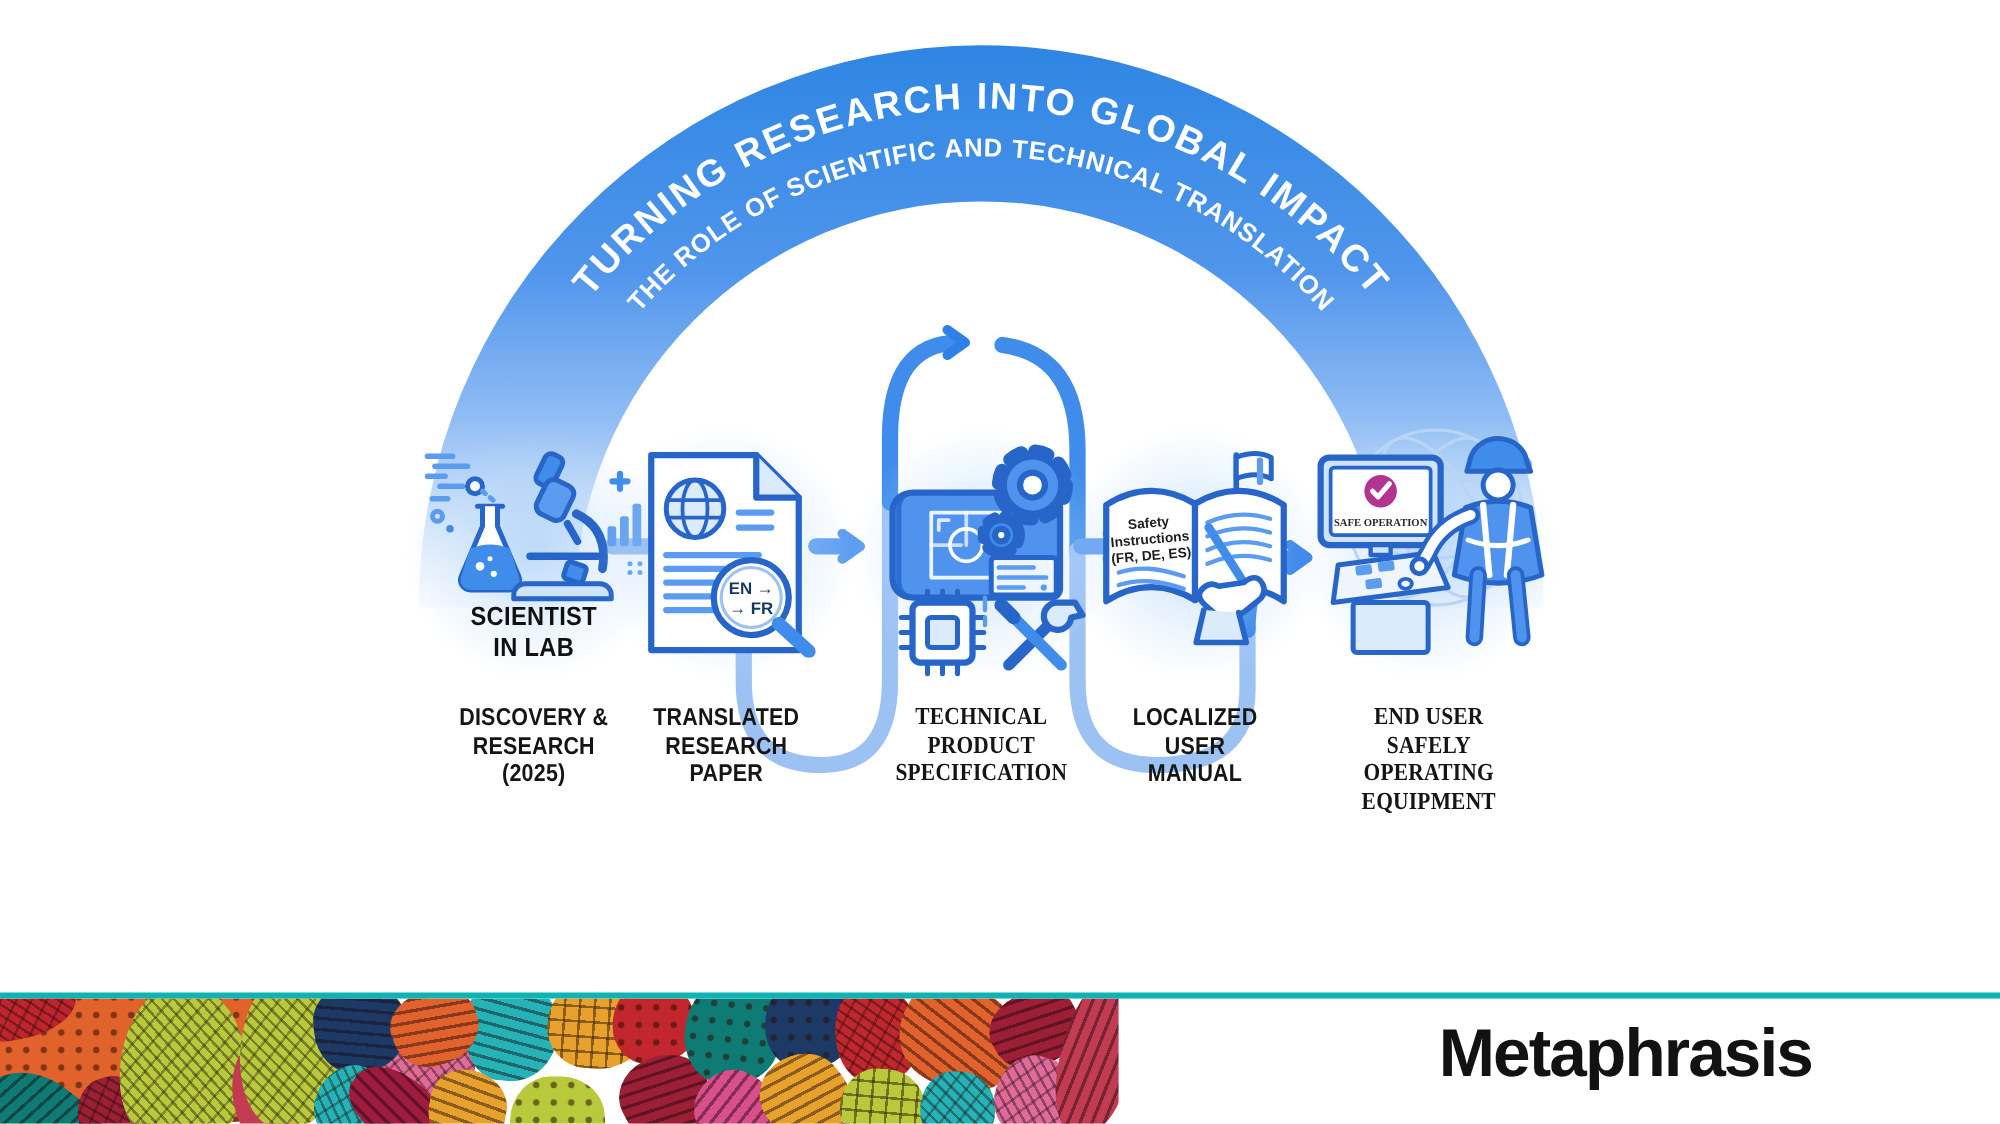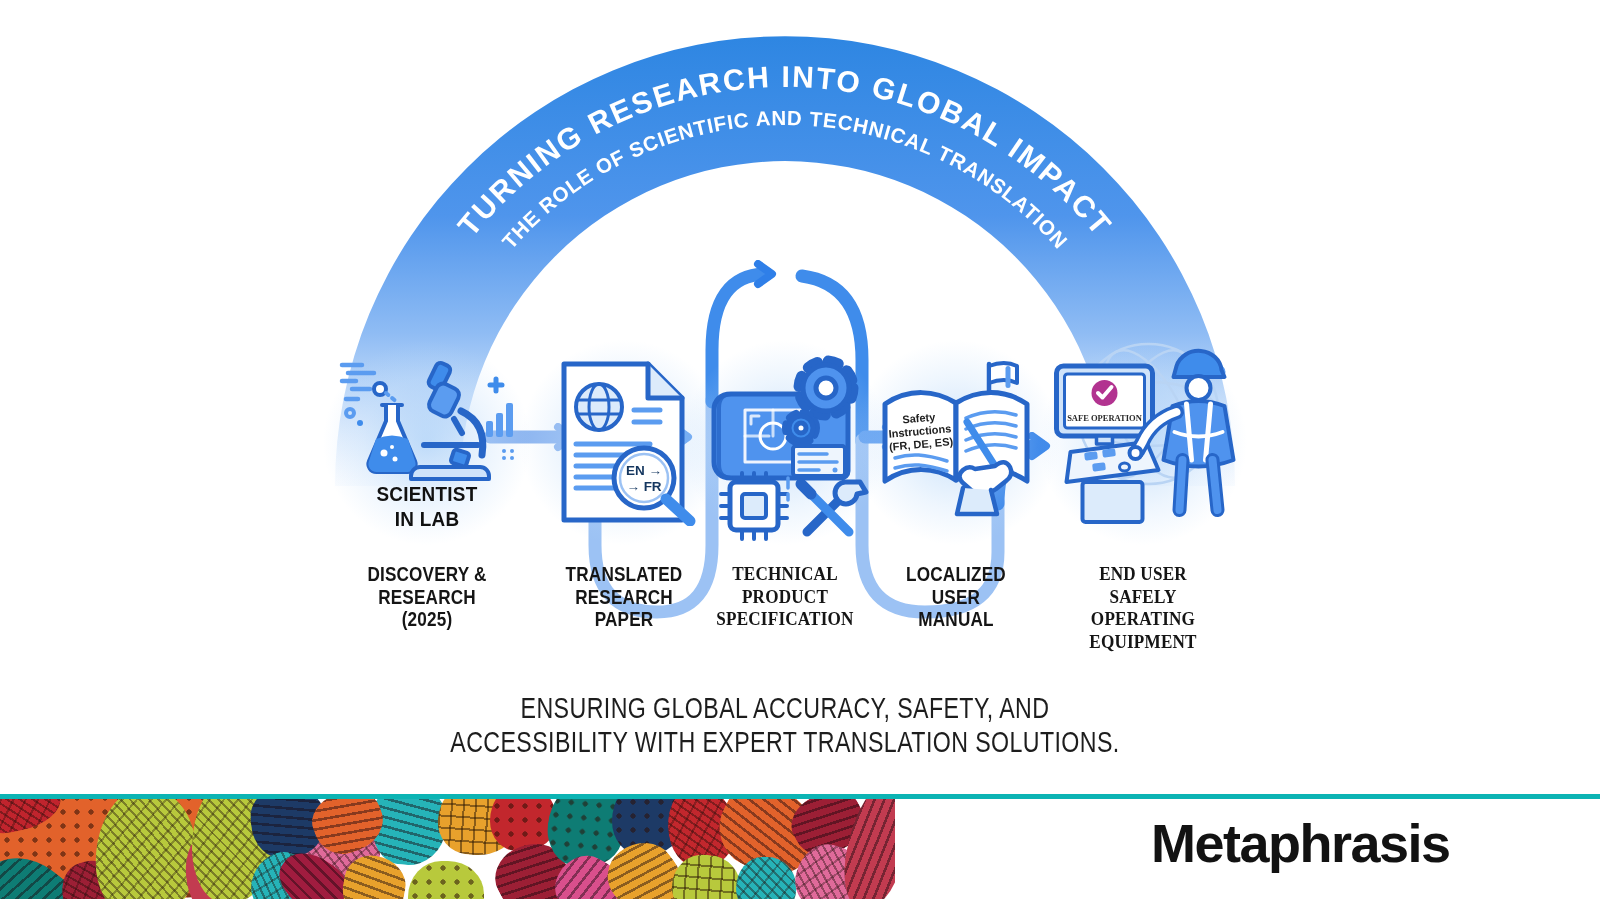--- a/index.html
+++ b/index.html
@@ -131,21 +131,21 @@
       <div>SCIENTIST</div>
       <div>IN LAB</div>
     </div>
     <div class="slabel">
       <div>DISCOVERY &amp;</div>
       <div>RESEARCH</div>
       <div>(2025)</div>
     </div>
   </div>
 
-  <div class="stage" style="left:524px;">
+  <div class="stage" style="left:481px;">
     <div class="glow"></div>
     <svg class="icon" style="top:18px;" width="160" height="168" viewBox="0 0 160 168">
       <g fill="none" stroke="#2766c8" stroke-width="5" stroke-linecap="round" stroke-linejoin="round">
         <path d="M20,6 H104 L138,40 V162 H20 Z" fill="#fff"></path>
         <path d="M104,6 V40 H138" fill="#dcebfb"></path>
         <circle cx="55" cy="49" r="23" fill="#dcebfb" stroke-width="4"></circle>
         <ellipse cx="55" cy="49" rx="10" ry="23" stroke-width="3"></ellipse>
         <path d="M33,42 h44 M33,56 h44" stroke-width="3"></path>
         <g stroke="#5b9cf0" stroke-width="5">
           <path d="M90,52 h26 M90,64 h26"></path>
@@ -275,24 +275,20 @@
       <text x="64" y="85" font-size="8.5" font-weight="bold" fill="#2a2a2a" text-anchor="middle">SAFE OPERATION</text>
     </svg>
     <div class="slabel">
       <div>END USER</div>
       <div>SAFELY</div>
       <div>OPERATING</div>
       <div>EQUIPMENT</div>
     </div>
   </div>
 
-  <div class="tagline">
-    <div>ENSURING GLOBAL ACCURACY, SAFETY, AND</div>
-    <div>ACCESSIBILITY WITH EXPERT TRANSLATION SOLUTIONS.</div>
-  </div>
 
   <div class="divider"></div>
   <div class="art">
       <div class="blob dots" style="left: -14px; top: -22px; width: 325px; height: 122px; background-color: rgb(226, 98, 43); transform: rotate(0deg);"></div>
       <div class="blob scribble" style="left: -30px; top: -28px; width: 90px; height: 60px; background-color: rgb(192, 36, 45); transform: rotate(-12deg);"></div>
       <div class="blob stripes" style="left: -22px; top: 70px; width: 120px; height: 72px; background-color: rgb(14, 124, 116); transform: rotate(38deg);"></div>
       <div class="blob scribble" style="left: 62px; top: 62px; width: 58px; height: 60px; background-color: rgb(156, 31, 53); transform: rotate(-15deg);"></div>
       <div class="blob scribble" style="left: 300px; top: 8px; width: 80px; height: 92px; background-color: rgb(224, 106, 154); transform: rotate(8deg);"></div>
       <div class="blob stripes" style="left: 368px; top: -12px; width: 82px; height: 74px; background-color: rgb(38, 179, 184); transform: rotate(95deg);"></div>
       <div class="blob grid" style="left: 438px; top: -16px; width: 78px; height: 72px; background-color: rgb(232, 161, 44); transform: rotate(4deg);"></div>

